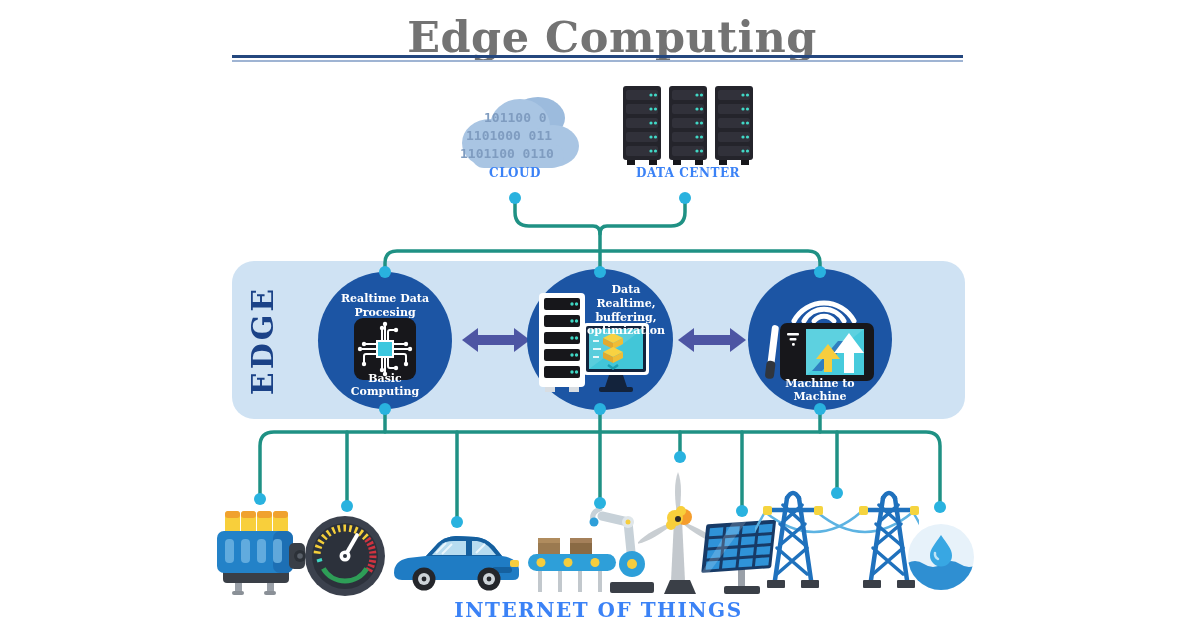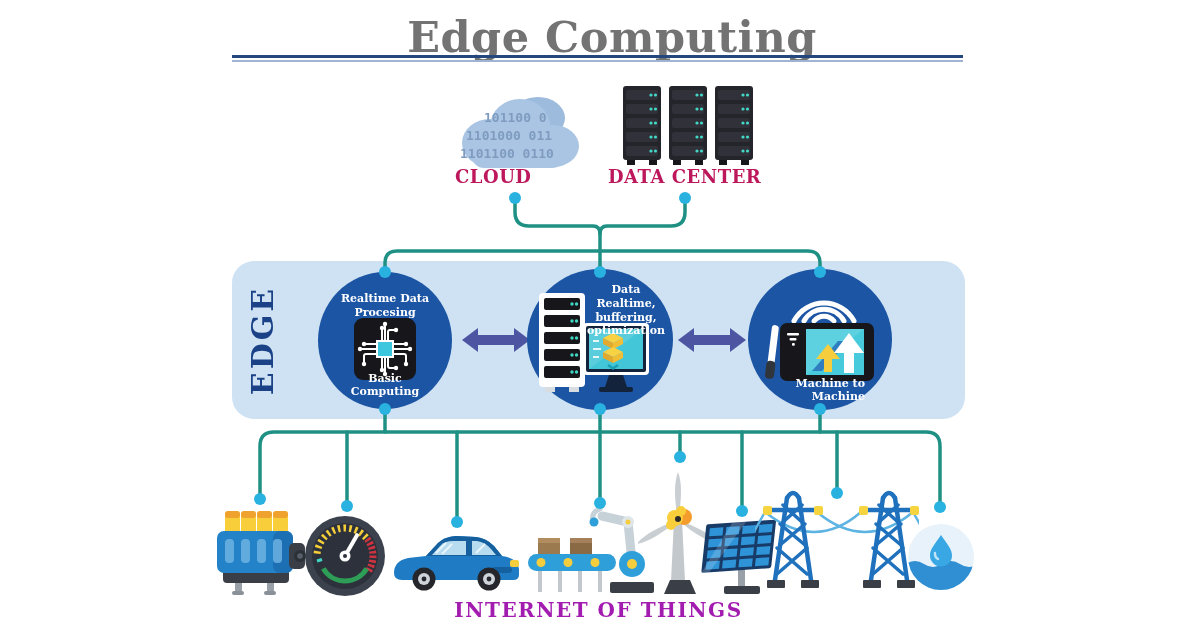--- a/index.html
+++ b/index.html
@@ -3,44 +3,44 @@
 <meta charset="utf-8">
 <style>
   html,body{margin:0;padding:0;background:#ffffff;}
   .canvas{position:relative;width:1200px;height:630px;background:#fff;overflow:hidden;
           font-family:"DejaVu Serif",serif;}
   
   .title{position:absolute;left:0;top:0;width:1200px;margin:12px;text-align:center;
          font-size:43px;font-weight:bold;color:#737373;letter-spacing:.5px;}
   .rule1{position:absolute;left:232px;top:55px;width:731px;height:3px;background:#24477e;}
   .rule2{position:absolute;left:232px;top:60px;width:731px;height:2px;background:#9fb4d3;}
-  .top-label{position:absolute;font-size:18px;font-weight:bold;color:#be185d;
-             text-align:left;letter-spacing:.5px;}
+  .top-label{position:absolute;font-size:12px;font-weight:bold;color:#3b82f6;
+             text-align:center;letter-spacing:.5px;}
   
   .band{position:absolute;left:232px;top:261px;width:733px;height:158px;
         background:#cfe2f3;border-radius:22px;z-index:1;}
   .edge-label-box{position:absolute;left:234px;top:261px;width:58px;height:158px;
         display:flex;align-items:center;justify-content:center;z-index:2;}
   .edge-label-box span{transform:rotate(-90deg);font-size:30px;font-weight:bold;
         color:#1b4287;letter-spacing:3px;white-space:nowrap;}
   .node{position:absolute;border-radius:50%;background:#1c55a4;z-index:2;}
   #n1{left:318px;top:272px;width:134px;height:137px;}
   #n2{left:527px;top:269px;width:146px;height:141px;}
   #n3{left:748px;top:269px;width:144px;height:141px;}
   .node-text{position:absolute;color:#fff;font-size:11px;font-weight:bold;
              line-height:1.25;text-align:center;}
   .n1-top{top:20px;left:17px;width:100px;}
   .n1-bottom{bottom:10px;left:32px;width:70px;}
   .n2-label{top:14px;right:5px;width:84px;}
-  .n3-bottom{bottom:6px;left:27px;width:90px;text-align:right;}
+  .n3-bottom{bottom:6px;left:27px;width:90px;}
   .abs{position:absolute;}
   .arrow{z-index:2;}
   
   .iot-label{position:absolute;left:232px;top:598px;width:733px;text-align:center;
-             font-size:20px;font-weight:bold;color:#a21caf;letter-spacing:1.5px;}
+             font-size:20px;font-weight:bold;color:#3b82f6;letter-spacing:1.5px;}
   .iot-icon{position:absolute;z-index:2;}
   
   #connectors{position:absolute;left:0;top:0;z-index:3;pointer-events:none;}
   svg{display:block;}
 </style>
 </head>
 <body>
 
 <div class="canvas">
 

